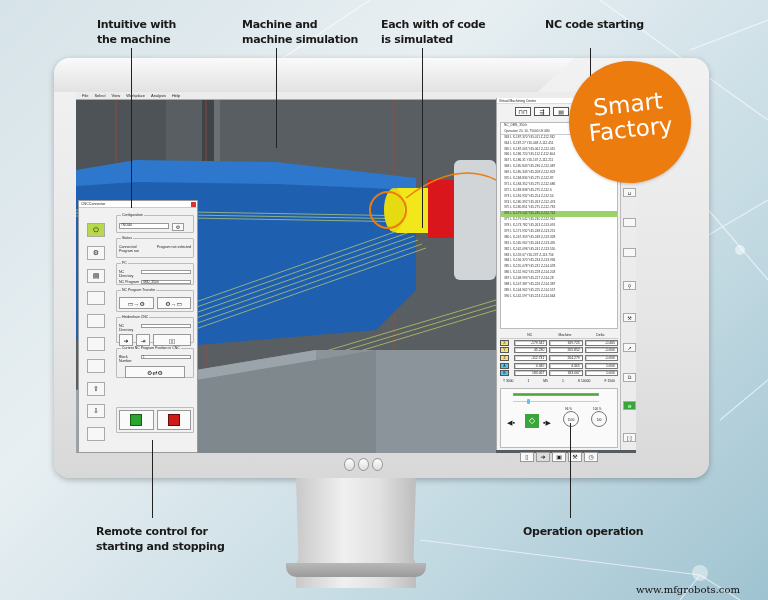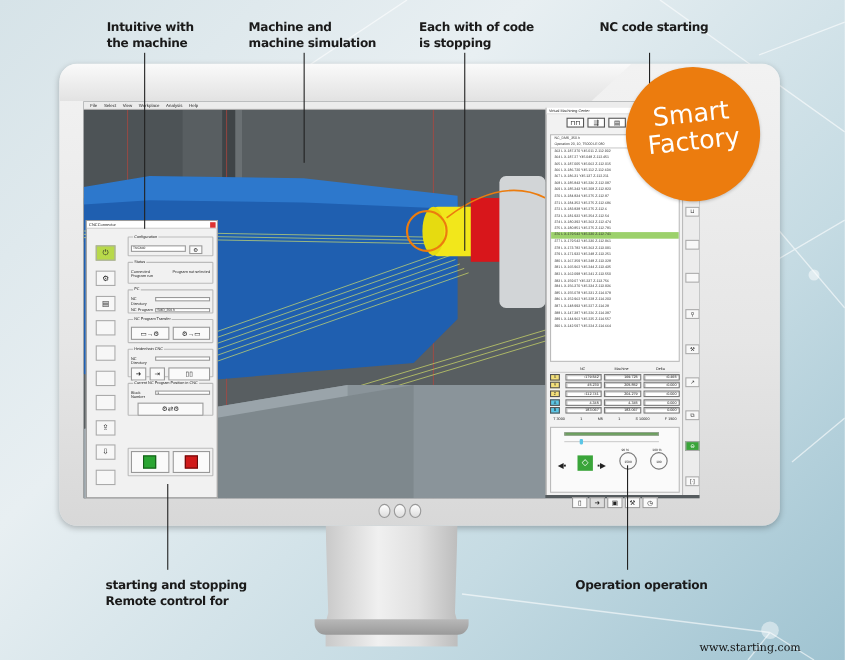--- a/index.html
+++ b/index.html
@@ -68,34 +68,34 @@
     <line x1="700" y1="575" x2="680" y2="600"></line>
   </g>
   <circle cx="700" cy="573" r="8" fill="#ffffff" opacity="0.45"></circle>
   <circle cx="740" cy="250" r="5" fill="#ffffff" opacity="0.5"></circle>
 </svg>
 
 <div class="callout" style="left:97px;top:17px">
   <div>Intuitive with</div>
   <div>the machine</div>
 </div>
-<div class="callout" style="left:226px;top:17px">
+<div class="callout" style="left:242px;top:17px">
   <div>Machine and</div>
   <div>machine simulation</div>
 </div>
 <div class="callout" style="left:381px;top:17px">
   <div>Each with of code</div>
-  <div>is stopping</div>
+  <div>is simulated</div>
 </div>
 <div class="callout" style="left:545px;top:17px">
   <div>NC code starting</div>
 </div>
 <div class="callout" style="left:96px;top:524px">
+  <div>Remote control for</div>
   <div>starting and stopping</div>
-  <div>Remote control for</div>
 </div>
 <div class="callout" style="left:523px;top:524px">
   <div>Operation operation</div>
 </div>
 
 <div class="monitor">
     <div class="gloss"></div>
   </div>
 <div class="btns">
   <span></span>
@@ -427,13 +427,13 @@
 <div class="vline" style="left:422px;top:48px;height:180px"></div>
 <div class="vline" style="left:590px;top:48px;height:110px"></div>
 <div class="vline" style="left:152px;top:440px;height:78px"></div>
 <div class="vline" style="left:570px;top:423px;height:95px"></div>
 
 <div class="badge">
   <span>Smart</span>
   <span>Factory</span>
 </div>
 
-<div class="watermark">www.starting.com</div>
+<div class="watermark">www.mfgrobots.com</div>
 
 </body></html>

